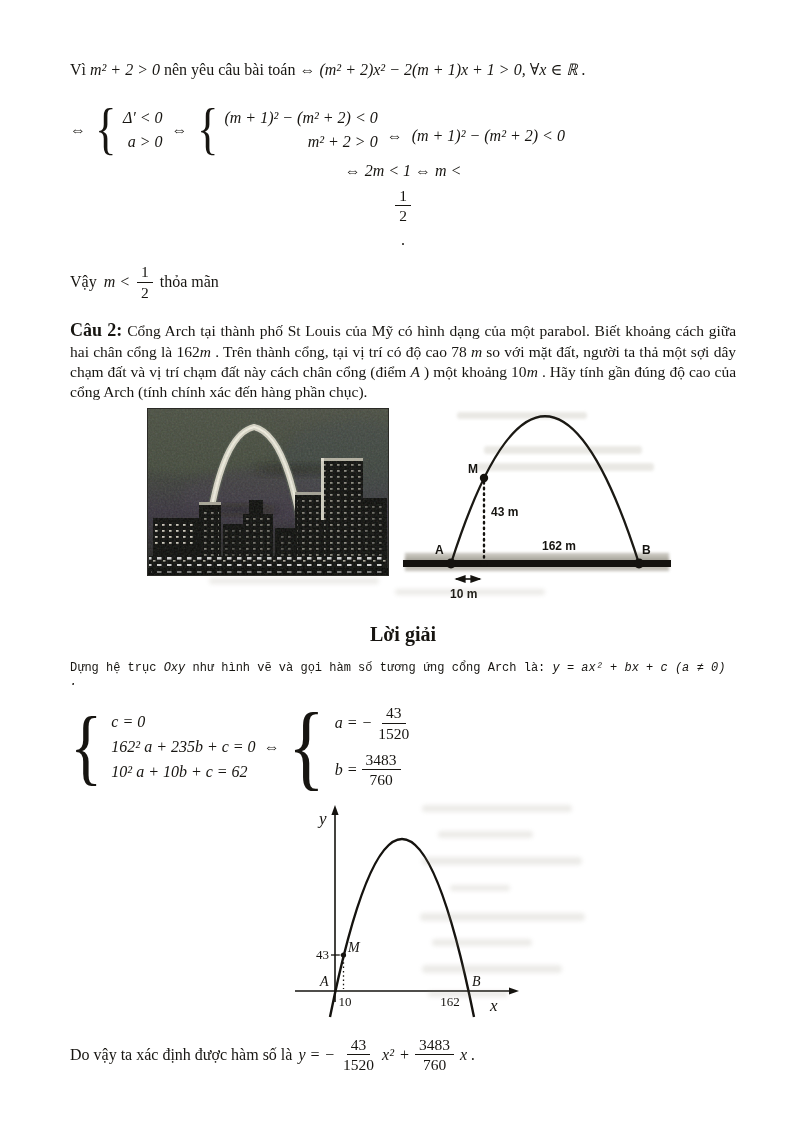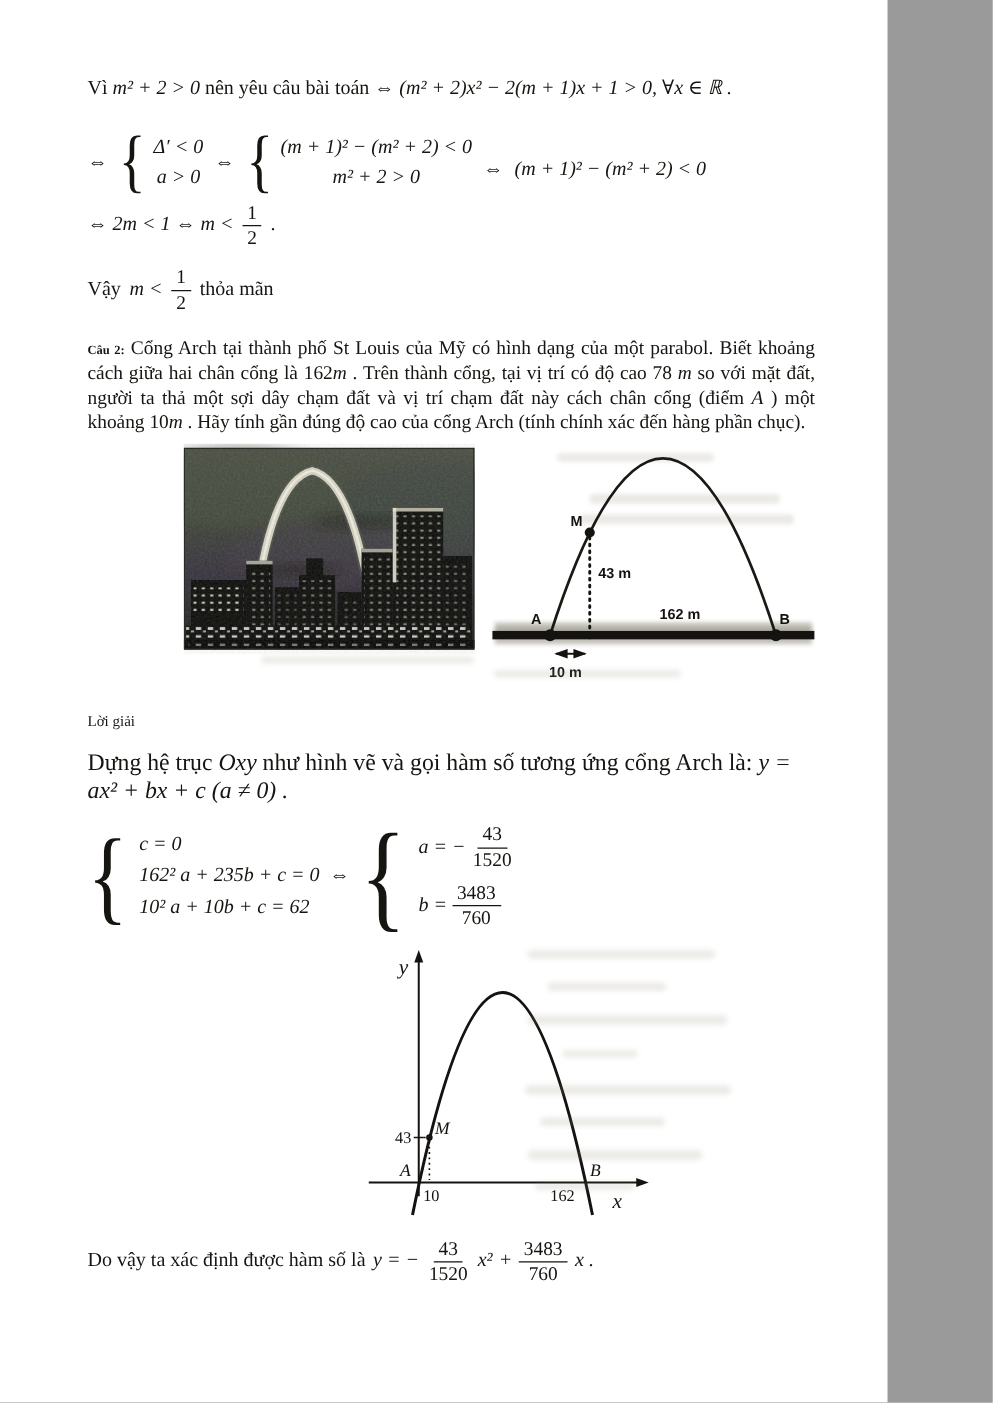--- a/index.html
+++ b/index.html
@@ -1,43 +1,43 @@
 <!DOCTYPE html>
 <html><head>
 <meta charset="utf-8">
 <style>
   html,body{margin:0;padding:0;background:#9a9a9a;}
   .page{
-    width:710px;height:1122px;background:#ffffff;position:relative;
+    width:794px;height:1122px;background:#ffffff;position:relative;
     font-family:"Liberation Serif","DejaVu Serif",serif;color:#171511;
     padding:58px 58px 0 70px;box-sizing:border-box;overflow:hidden;
   }
   .mi{font-style:italic;}
   .line{margin:0 0 24px 0;font-size:16px;}
   .derive-row{display:flex;align-items:center;gap:9px;font-size:16px;margin:0 0 0 0;}
   .system{display:inline-flex;align-items:center;}
   .brace{font-family:"Liberation Serif",serif;line-height:.92;display:inline-block;transform:scaleX(.8);transform-origin:left center;font-weight:400;margin-right:1px;}
   .b2{font-size:56px;}
   .b3{font-size:84px;}
   .bfr{font-size:96px;}
-  .rows{display:inline-flex;flex-direction:column;gap:6px;align-items:center;}
+  .rows{display:inline-flex;flex-direction:column;gap:6px;align-items:flex-end;}
   .tail-group{display:inline-flex;gap:9px;margin-top:12px;align-items:center;}
   .mrow{display:flex;align-items:center;gap:7px;font-size:16px;}
-  .line3{margin:6px 0 10px 0;}
+  .line3{margin:6px 0 10px 0;flex-direction:column;}
   .line4{margin:14px 0 18px 0;}
   .frac{display:inline-flex;flex-direction:column;align-items:center;line-height:1.12;font-size:15.5px;vertical-align:middle;}
   .frac .num{border-bottom:1.4px solid #171511;padding:0 4px 1px 4px;}
   .frac .den{padding:1px 2px 0 2px;}
   .cau2{font-size:15.5px;line-height:1.28;text-align:justify;margin:0 0 7px 0;}
-  .cau2 b{font-size:10px;}
+  .cau2 b{font-size:18px;}
   .figrow{display:flex;align-items:flex-start;gap:13px;margin-left:77px;position:relative;}
   .photo{display:block;filter:blur(.3px);}
   .diagram{display:block;margin-top:-8px;}
-  .heading{font-weight:normal;font-size:12px;margin:18px 0 15px 0;}
-  .para{font-size:19px;margin:0 0 13px 0;}
+  .heading{text-align:center;font-weight:bold;font-size:20px;margin:18px 0 15px 0;}
+  .para{font-size:12px;margin:0 0 13px 0;font-family:Liberation Mono, monospace;}
   .system2{display:flex;align-items:center;gap:8px;font-size:16px;margin:4px 0 12px 0;}
   .sys-rows{display:flex;flex-direction:column;gap:7px;align-items:flex-start;justify-content:space-between;}
   .sys-rows-fr{display:flex;flex-direction:column;gap:9px;align-items:flex-start;}
   .fr-row{display:flex;align-items:center;gap:4px;}
   .graphrow{position:relative;margin:2px 0 8px 0;height:217px;}
   .graph{display:block;margin-left:222px;}
   .final{display:flex;align-items:center;gap:6px;font-size:16px;margin:16px 0 0 0;text-align:right;}
   .bleed{position:absolute;background:#8f8a78;border-radius:4px;filter:blur(2px);opacity:.17;}
   .diaglabel{font-family:"Liberation Sans",sans-serif;font-weight:bold;}
 </style>

